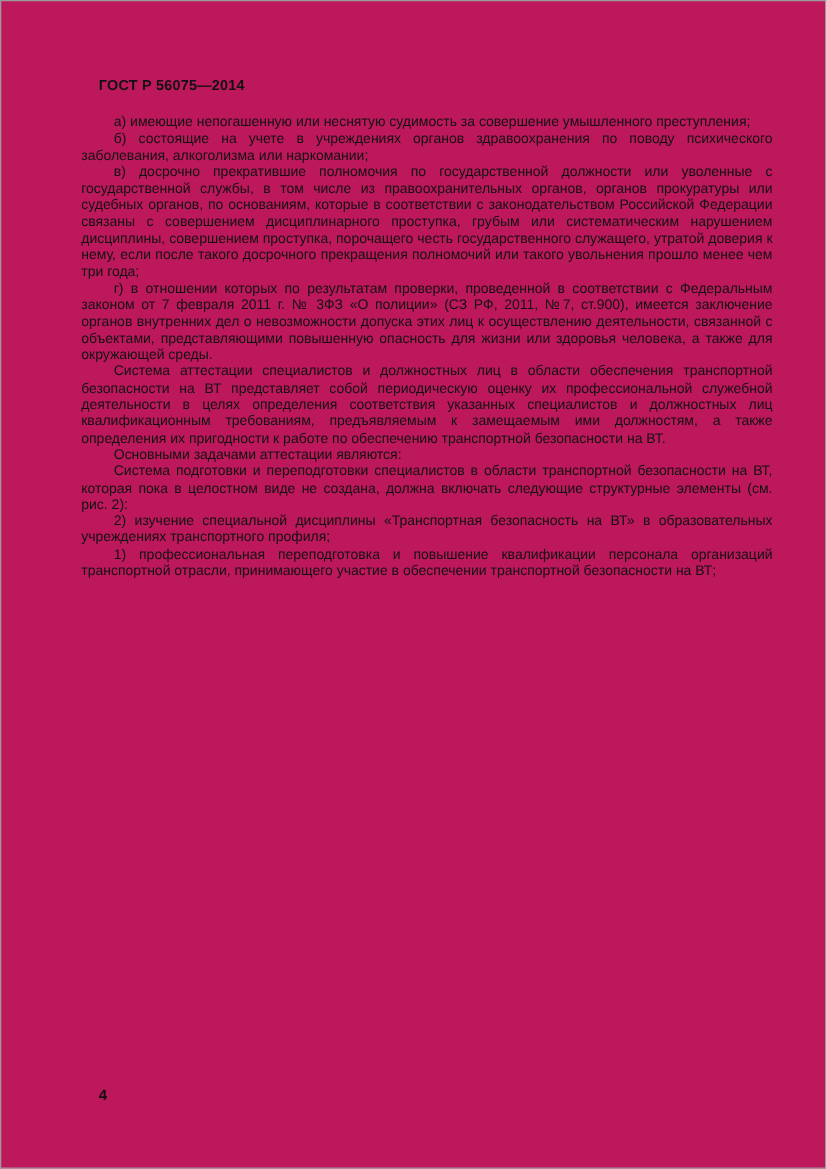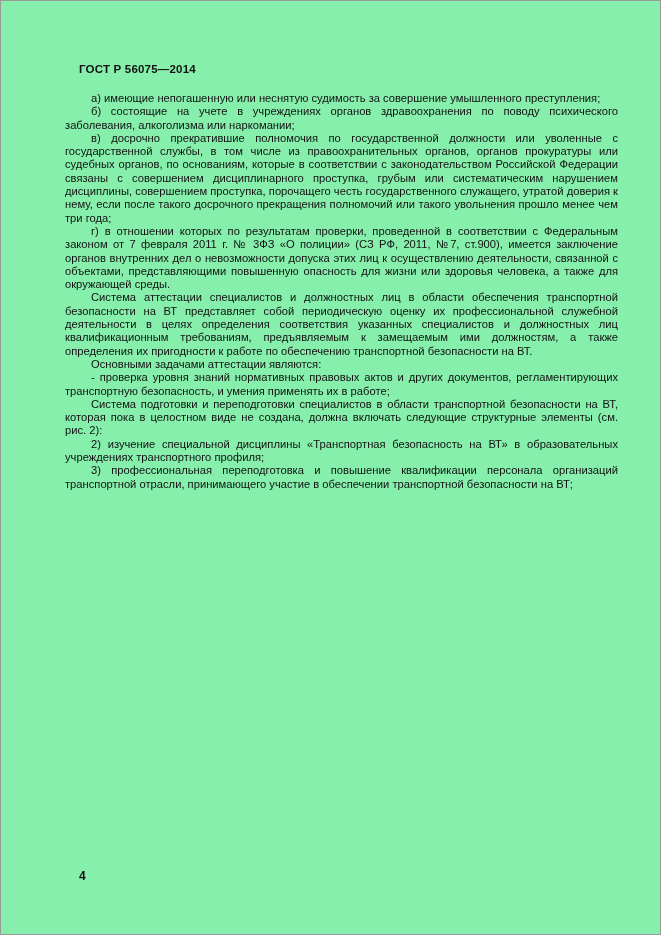--- a/index.html
+++ b/index.html
@@ -4,21 +4,21 @@
 <style>
   html, body {
     margin: 0;
     padding: 0;
     background: #ffffff;
   }
   .page {
     position: relative;
     width: 661px;
     height: 935px;
-    background: #86efac;
+    background: #be185d;
     border: 1px solid #9a9a9a;
     box-sizing: border-box;
     font-family: "Liberation Sans", sans-serif;
     color: #111111;
     overflow: hidden;
   }
   .doc-header {
     position: absolute;
     top: 62px;
     left: 78px;
@@ -54,21 +54,20 @@
 
   <div class="doc-header">ГОСТ Р 56075—2014</div>
 
   <div class="doc-body">
     <p class="para">а) имеющие непогашенную или неснятую судимость за совершение умышленного преступления;</p>
     <p class="para">б) состоящие на учете в учреждениях органов здравоохранения по поводу психического заболевания, алкоголизма или наркомании;</p>
     <p class="para">в) досрочно прекратившие полномочия по государственной должности или уволенные с государственной службы, в том числе из правоохранительных органов, органов прокуратуры или судебных органов, по основаниям, которые в соответствии с законодательством Российской Федерации связаны с совершением дисциплинарного проступка, грубым или систематическим нарушением дисциплины, совершением проступка, порочащего честь государственного служащего, утратой доверия к нему, если после такого досрочного прекращения полномочий или такого увольнения прошло менее чем три года;</p>
     <p class="para">г) в отношении которых по результатам проверки, проведенной в соответствии с Федеральным законом от 7 февраля 2011 г. № 3ФЗ «О полиции» (СЗ РФ, 2011, №7, ст.900), имеется заключение органов внутренних дел о невозможности допуска этих лиц к осуществлению деятельности, связанной с объектами, представляющими повышенную опасность для жизни или здоровья человека, а также для окружающей среды.</p>
     <p class="para">Система аттестации специалистов и должностных лиц в области обеспечения транспортной безопасности на ВТ представляет собой периодическую оценку их профессиональной служебной деятельности в целях определения соответствия указанных специалистов и должностных лиц квалификационным требованиям, предъявляемым к замещаемым ими должностям, а также определения их пригодности к работе по обеспечению транспортной безопасности на ВТ.</p>
     <p class="para">Основными задачами аттестации являются:</p>
-    <p class="para">- проверка уровня знаний нормативных правовых актов и других документов, регламентирующих транспортную безопасность, и умения применять их в работе;</p>
     <p class="para">Система подготовки и переподготовки специалистов в области транспортной безопасности на ВТ, которая пока в целостном виде не создана, должна включать следующие структурные элементы (см. рис. 2):</p>
     <p class="para">2) изучение специальной дисциплины «Транспортная безопасность на ВТ» в образовательных учреждениях транспортного профиля;</p>
-    <p class="para">3) профессиональная переподготовка и повышение квалификации персонала организаций транспортной отрасли, принимающего участие в обеспечении транспортной безопасности на ВТ;</p>
+    <p class="para">1) профессиональная переподготовка и повышение квалификации персонала организаций транспортной отрасли, принимающего участие в обеспечении транспортной безопасности на ВТ;</p>
   </div>
 
   <div class="doc-footer">4</div>
 
 </div>
 
 </body></html>

